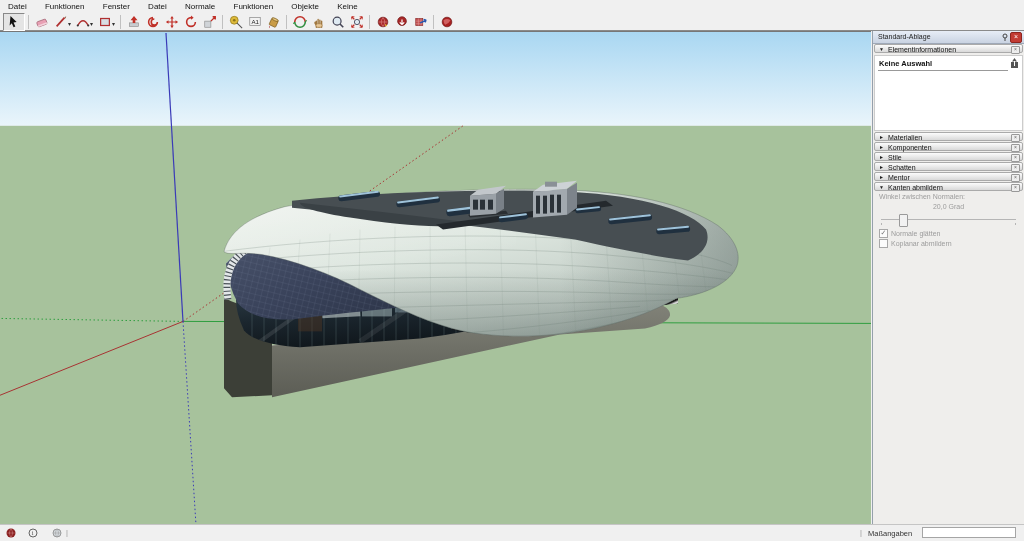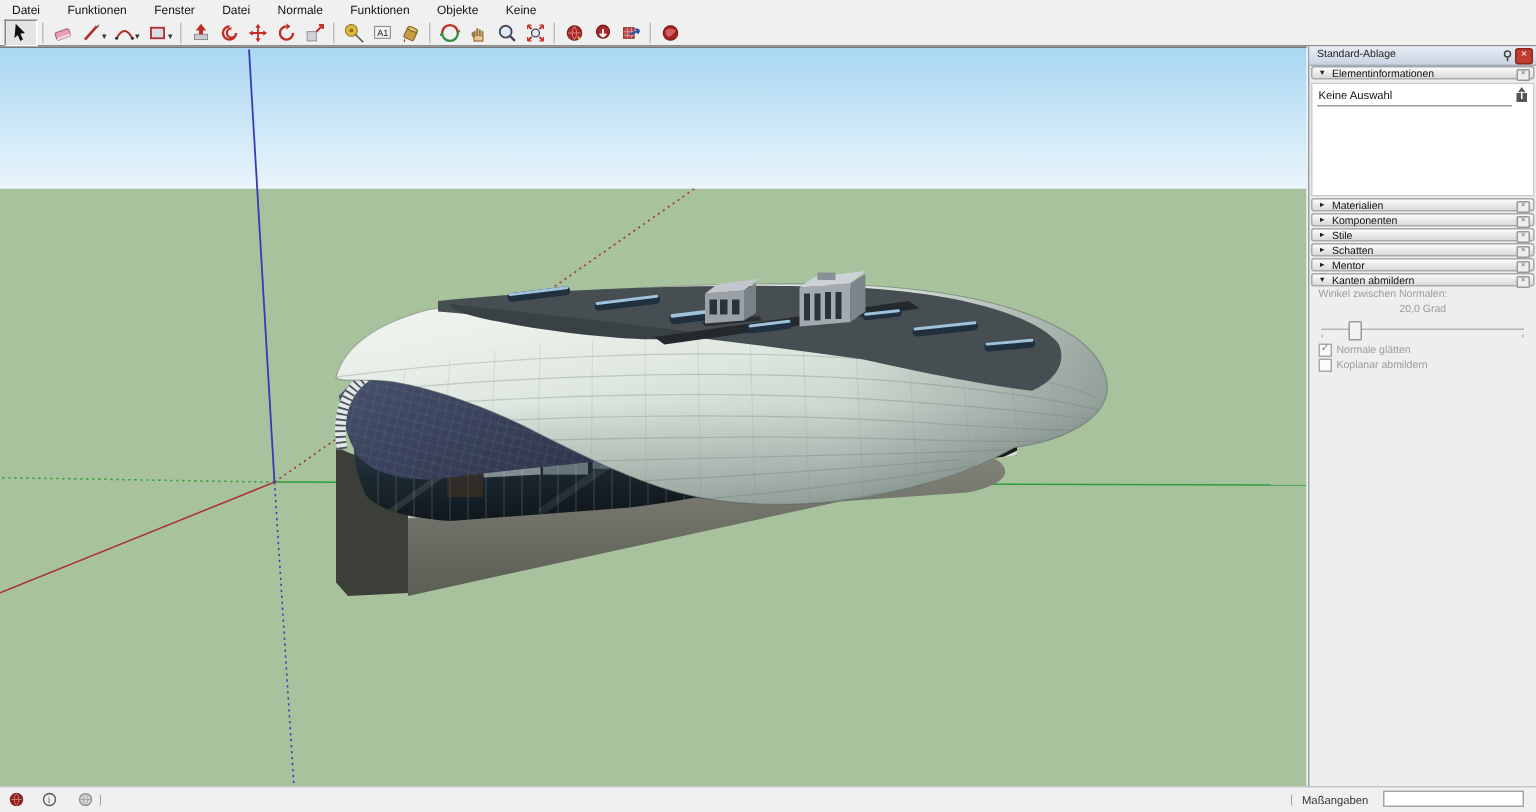--- a/index.html
+++ b/index.html
@@ -27,21 +27,21 @@
   #tray-pin{position:absolute;right:16px;top:2px;width:8px;height:8px;}
   #tray-close{position:absolute;right:3px;top:1px;width:10px;height:9px;background:#c23b33;border:1px solid #8c251f;
     border-radius:2px;color:#fff;font-size:7px;line-height:8px;text-align:center;}
   .sec-header{position:absolute;left:1px;width:149px;height:9px;
     background:linear-gradient(#fcfcfc,#d9d9d9);border:1px solid #aaa;border-radius:2px;box-sizing:border-box;}
   .sec-arrow{position:absolute;left:4px;top:1px;font-size:5px;color:#222;}
   .sec-label{position:absolute;left:13px;top:1px;font-size:7px;color:#111;}
   .sec-x{position:absolute;right:2px;top:1px;width:7px;height:6px;border:1px solid #999;border-radius:1px;
     background:#eee;font-size:5px;line-height:4px;text-align:center;color:#666;}
   #ei-content{position:absolute;left:1px;top:24px;width:149px;height:76px;background:#fff;border:1px solid #ccc;box-sizing:border-box;}
-  #ei-selection{position:absolute;left:4px;top:3px;font-size:7.5px;font-weight:normal;color:#111;}
+  #ei-selection{position:absolute;left:4px;top:3px;font-size:7.5px;font-weight:bold;color:#111;}
   #ei-rule{position:absolute;left:3px;top:14px;width:130px;border-bottom:1px solid #999;}
   #ei-detail-btn{position:absolute;right:3px;top:2px;width:9px;height:11px;}
   #soften{position:absolute;left:1px;top:160px;width:149px;height:64px;color:#9c9c9c;}
   #soften-label{position:absolute;left:5px;top:2px;}
   #soften-value{position:absolute;left:0;top:12px;width:100%;text-align:center;}
   #slider-track{position:absolute;left:7px;top:28px;width:135px;border-top:1px solid #b5b5b5;}
   #slider-handle{position:absolute;left:25px;top:23px;width:7px;height:11px;background:#f2f2f2;
     border:1px solid #9a9a9a;border-radius:1px;}
   .tickdot{position:absolute;top:32px;width:1px;height:2px;background:#b5b5b5;}
   .cbrow{position:absolute;left:5px;height:9px;}

